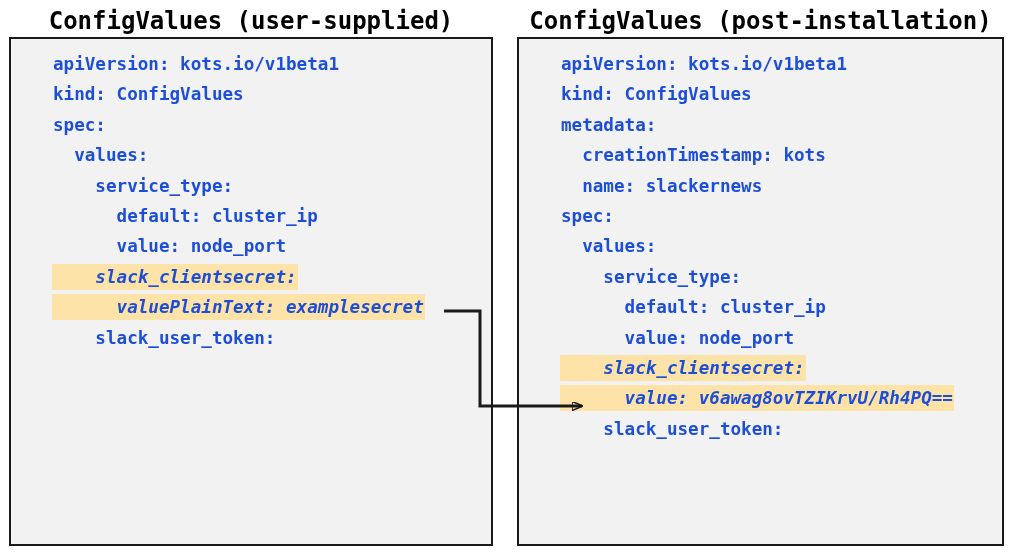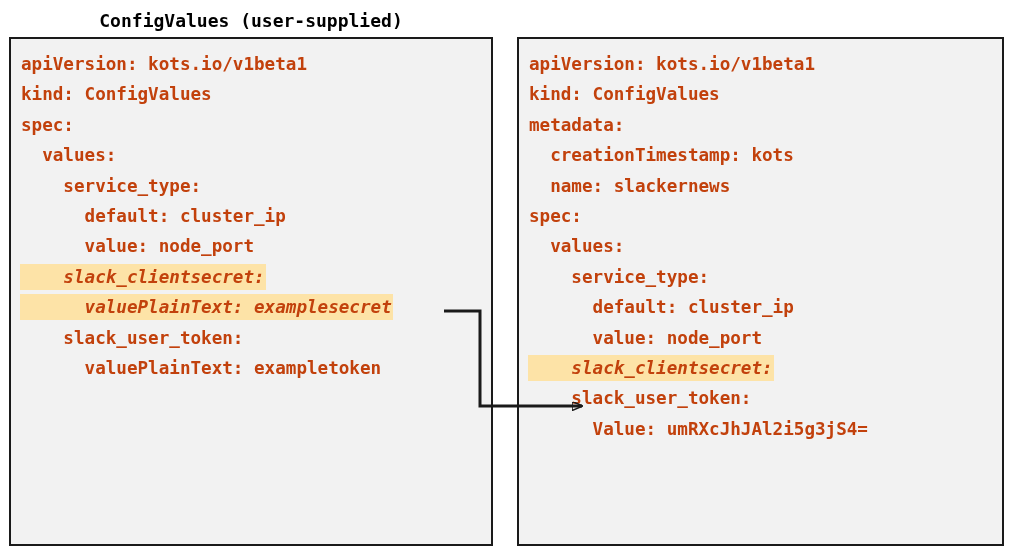--- a/index.html
+++ b/index.html
@@ -23,21 +23,21 @@
     height: 559px;
   }
 
   
   .panel-title {
     position: absolute;
     top: 8px;
     height: 26px;
     line-height: 26px;
     font-family: "DejaVu Sans Mono", "Liberation Mono", monospace;
-    font-size: 18px;
+    font-size: 24px;
     font-weight: bold;
     color: #000000;
     text-align: center;
     letter-spacing: 0px;
     white-space: nowrap;
   }
   #title-left  { left: 9px;   width: 484px; }
   #title-right { left: 517px; width: 487px; }
 
   
@@ -60,23 +60,24 @@
     right: 4px;
   }
 
   .code-line {
     position: relative;
     height: 30.4px;
     line-height: 30.4px;
     font-family: "DejaVu Sans Mono", "Liberation Mono", monospace;
     font-size: 17.6px;
     font-weight: bold;
-    color: #c2410c;
+    color: #1d4ed8;
     white-space: pre;
     letter-spacing: 0px;
+    margin-left: 32px;
   }
   .code-line > .txt {
     display: inline-block;
     padding: 0 1px;
     line-height: 26px;
   }
   .code-line.hl > .txt {
     background: #fde3a7;
     font-style: italic;
   }
@@ -91,52 +92,52 @@
     pointer-events: none;
   }
 </style>
 </head>
 <body>
 
 <div class="stage">
 
   <div class="panel-title" id="title-left">ConfigValues (user-supplied)</div>
 
+  <div class="panel-title" id="title-right">ConfigValues (post-installation)</div>
 
   <div class="panel" id="panel-left">
     <div class="code-block" id="code-left">
         <div class="code-line"><span class="txt">apiVersion: kots.io/v1beta1</span></div>
         <div class="code-line"><span class="txt">kind: ConfigValues</span></div>
         <div class="code-line"><span class="txt">spec:</span></div>
         <div class="code-line"><span class="txt">  values:</span></div>
         <div class="code-line"><span class="txt">    service_type:</span></div>
         <div class="code-line"><span class="txt">      default: cluster_ip</span></div>
         <div class="code-line"><span class="txt">      value: node_port</span></div>
         <div class="code-line hl"><span class="txt">    slack_clientsecret:</span></div>
         <div class="code-line hl"><span class="txt">      valuePlainText: examplesecret</span></div>
         <div class="code-line"><span class="txt">    slack_user_token:</span></div>
-        <div class="code-line"><span class="txt">      valuePlainText: exampletoken</span></div>
       </div>
   </div>
 
   <div class="panel" id="panel-right">
     <div class="code-block" id="code-right">
         <div class="code-line"><span class="txt">apiVersion: kots.io/v1beta1</span></div>
         <div class="code-line"><span class="txt">kind: ConfigValues</span></div>
         <div class="code-line"><span class="txt">metadata:</span></div>
         <div class="code-line"><span class="txt">  creationTimestamp: kots</span></div>
         <div class="code-line"><span class="txt">  name: slackernews</span></div>
         <div class="code-line"><span class="txt">spec:</span></div>
         <div class="code-line"><span class="txt">  values:</span></div>
         <div class="code-line"><span class="txt">    service_type:</span></div>
         <div class="code-line"><span class="txt">      default: cluster_ip</span></div>
         <div class="code-line"><span class="txt">      value: node_port</span></div>
         <div class="code-line hl"><span class="txt">    slack_clientsecret:</span></div>
+        <div class="code-line hl"><span class="txt">      value: v6awag8ovTZIKrvU/Rh4PQ==</span></div>
         <div class="code-line"><span class="txt">    slack_user_token:</span></div>
-        <div class="code-line"><span class="txt">      Value: umRXcJhJAl2i5g3jS4=</span></div>
       </div>
   </div>
 
   <svg id="connector" viewBox="0 0 1019 559">
     <defs>
       <marker id="arrowhead" markerWidth="11" markerHeight="9" refX="10" refY="4.5" orient="auto" markerUnits="userSpaceOnUse">
         <path d="M0,0 L11,4.5 L0,9 Z" fill="none" stroke="#1a1a1a" stroke-width="1.6"></path>
       </marker>
     </defs>
     <path d="M444,311 L480,311 L480,406 L582,406" fill="none" stroke="#1a1a1a" stroke-width="3" stroke-linecap="butt" stroke-linejoin="miter" marker-end="url(#arrowhead)"></path>

